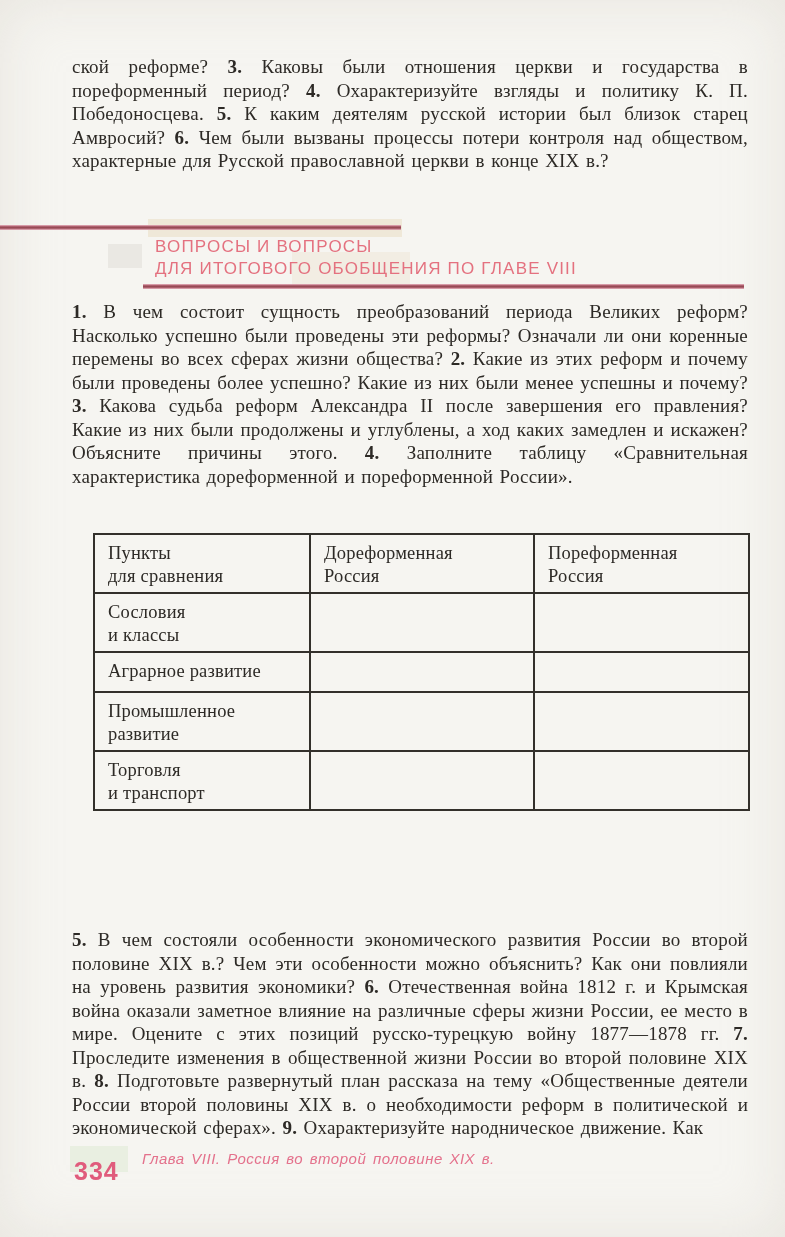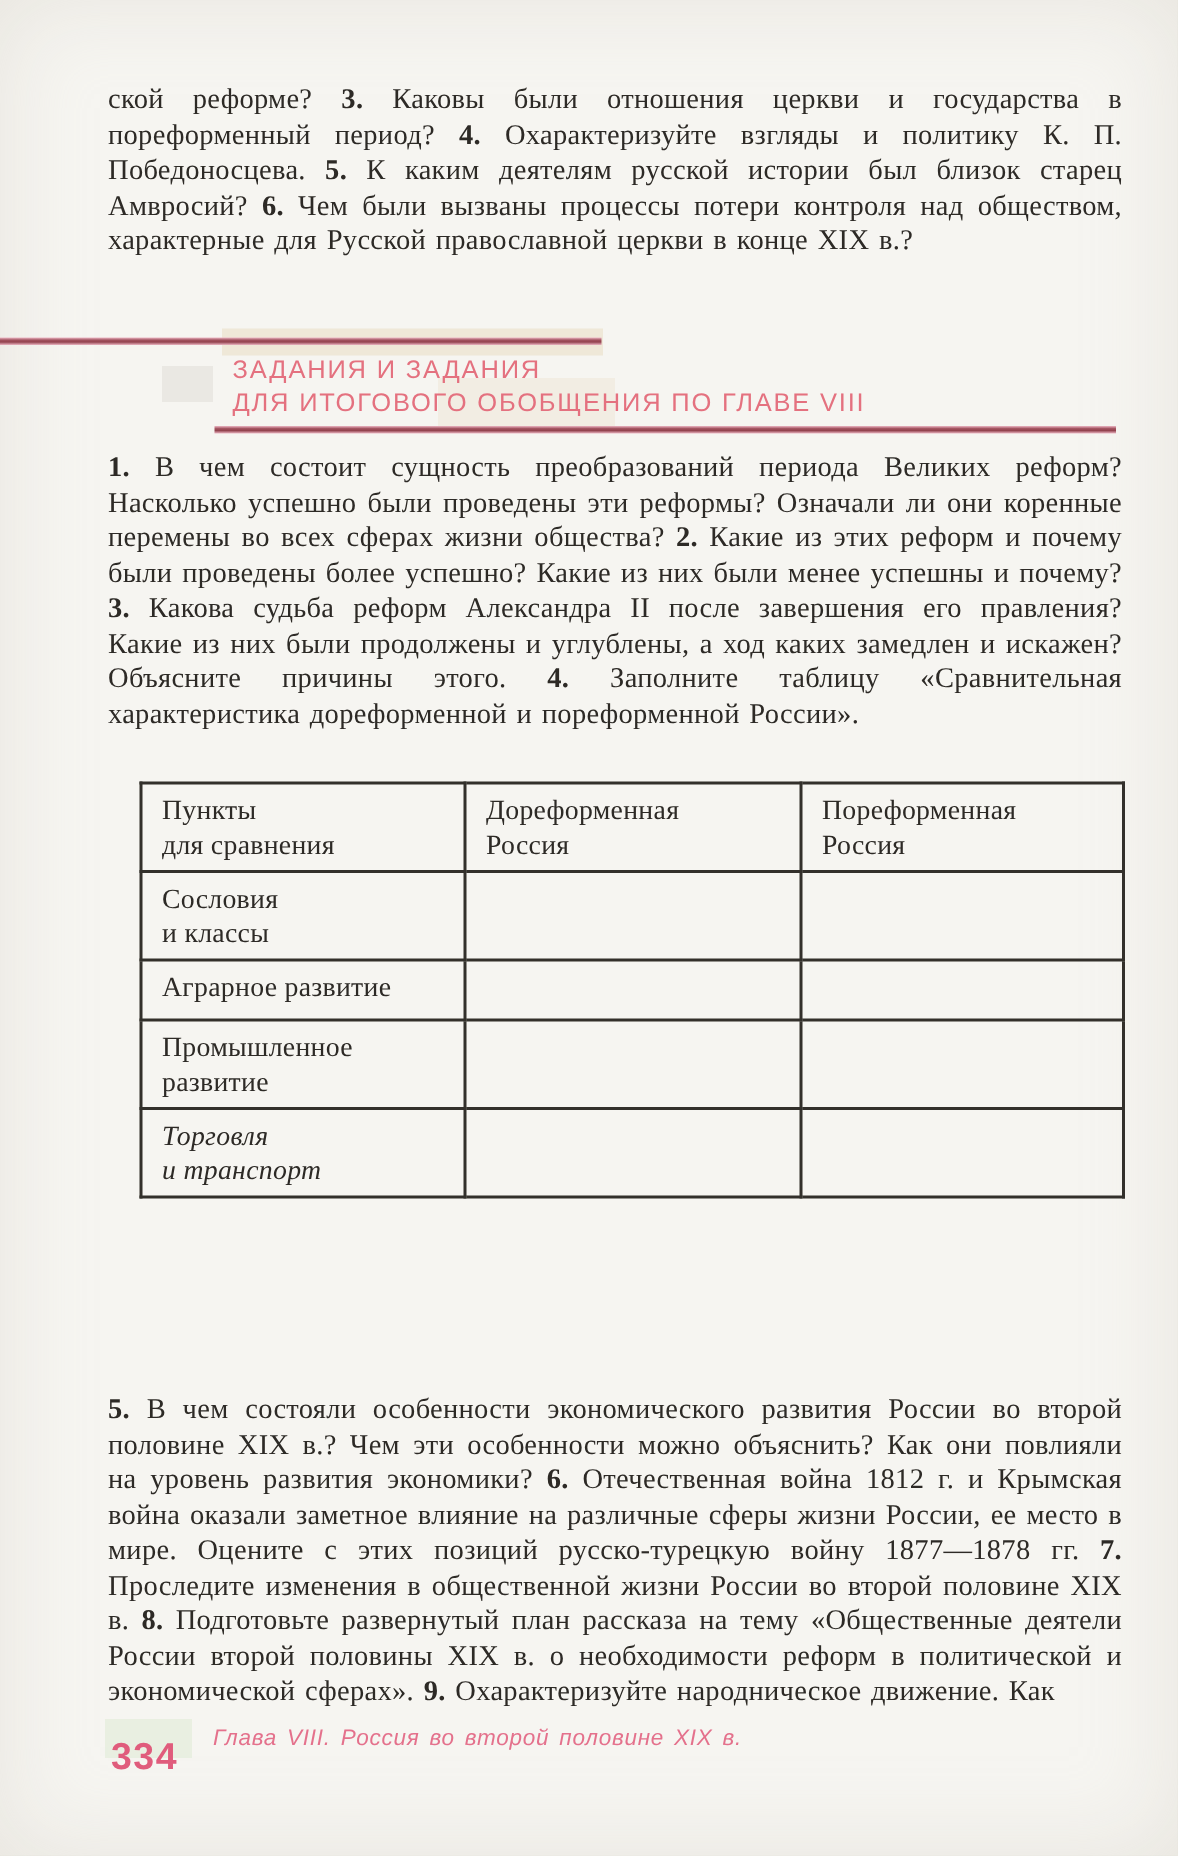--- a/index.html
+++ b/index.html
@@ -47,21 +47,21 @@
     font-size:17px;line-height:19px;
     letter-spacing:1.2px;
     color:#e4717f;
     white-space:nowrap;
   }
   .heading-line-1{top:237px;}
   .heading-line-2{top:259px;}
 
   
   .comparison-table{
-    position:absolute;left:93px;top:521px;
+    position:absolute;left:93px;top:533px;
     width:655px;
     border-collapse:collapse;
     table-layout:fixed;
   }
   .comparison-table th,.comparison-table td{
     border:2px solid #33302b;
     font-size:18.5px;line-height:23px;
     font-weight:normal;
     text-align:left;vertical-align:top;
     padding:7px 10px 4px 13px;
@@ -69,21 +69,21 @@
     letter-spacing:0.2px;
     color:#2d2a26;
   }
   .comparison-table col:nth-child(1){width:216px;}
   .comparison-table col:nth-child(2){width:224px;}
   .comparison-table col:nth-child(3){width:215px;}
   .comparison-table thead tr{height:57px;}
   .comparison-table tbody tr:nth-child(1){height:58px;}
   .comparison-table tbody tr:nth-child(2){height:40px;}
   .comparison-table tbody tr:nth-child(3){height:56px;}
-  .comparison-table tbody tr:nth-child(4){height:51px;font-style:italic;}
+  .comparison-table tbody tr:nth-child(4){height:51px;}
   .comparison-table tbody tr:nth-child(5){height:58px;}
 
   
   .footer-highlight{position:absolute;left:70px;top:1146px;width:58px;height:26px;background:#dcead2;opacity:.5;}
   .page-number{
     position:absolute;left:74px;top:1141px;
     font-family:"Liberation Sans", sans-serif;
     font-weight:bold;font-size:25px;line-height:28px;
     color:#e05c7c;letter-spacing:1px;margin-top:16px;
   }
@@ -100,21 +100,21 @@
 <body>
 
 <div class="page">
 
   <div class="para" id="para-intro"><span>ской реформе? </span><span class="b">3.</span><span> Каковы были отношения церкви и государства в пореформенный период? </span><span class="b">4.</span><span> Охарактеризуйте взгляды и политику К. П. Победоносцева. </span><span class="b">5.</span><span> К каким деятелям русской истории был близок старец Амвросий? </span><span class="b">6.</span><span> Чем были вызваны процессы потери контроля над обществом, характерные для Русской православной церкви в конце XIX в.?</span></div>
 
   <div class="beige-band band-1"></div>
   <div class="beige-band band-2"></div>
   <div class="scan-artifact"></div>
   <div class="rule rule-top"></div>
-  <div class="chapter-heading-line heading-line-1">ЗАДАНИЯ И ЗАДАНИЯ</div>
+  <div class="chapter-heading-line heading-line-1">ВОПРОСЫ И ВОПРОСЫ</div>
   <div class="chapter-heading-line heading-line-2">ДЛЯ ИТОГОВОГО ОБОБЩЕНИЯ ПО ГЛАВЕ VIII</div>
   <div class="rule rule-bottom"></div>
 
   <div class="para" id="para-q1-4"><span class="b">1.</span><span> В чем состоит сущность преобразований периода Великих реформ? Насколько успешно были проведены эти реформы? Означали ли они коренные перемены во всех сферах жизни общества? </span><span class="b">2.</span><span> Какие из этих реформ и почему были проведены более успешно? Какие из них были менее успешны и почему? </span><span class="b">3.</span><span> Какова судьба реформ Александра II после завершения его правления? Какие из них были продолжены и углублены, а ход каких замедлен и искажен? Объясните причины этого. </span><span class="b">4.</span><span> Заполните таблицу «Сравнительная характеристика дореформенной и пореформенной России».</span></div>
 
   <table class="comparison-table">
     <colgroup>
         <col>
         <col>
         <col>

